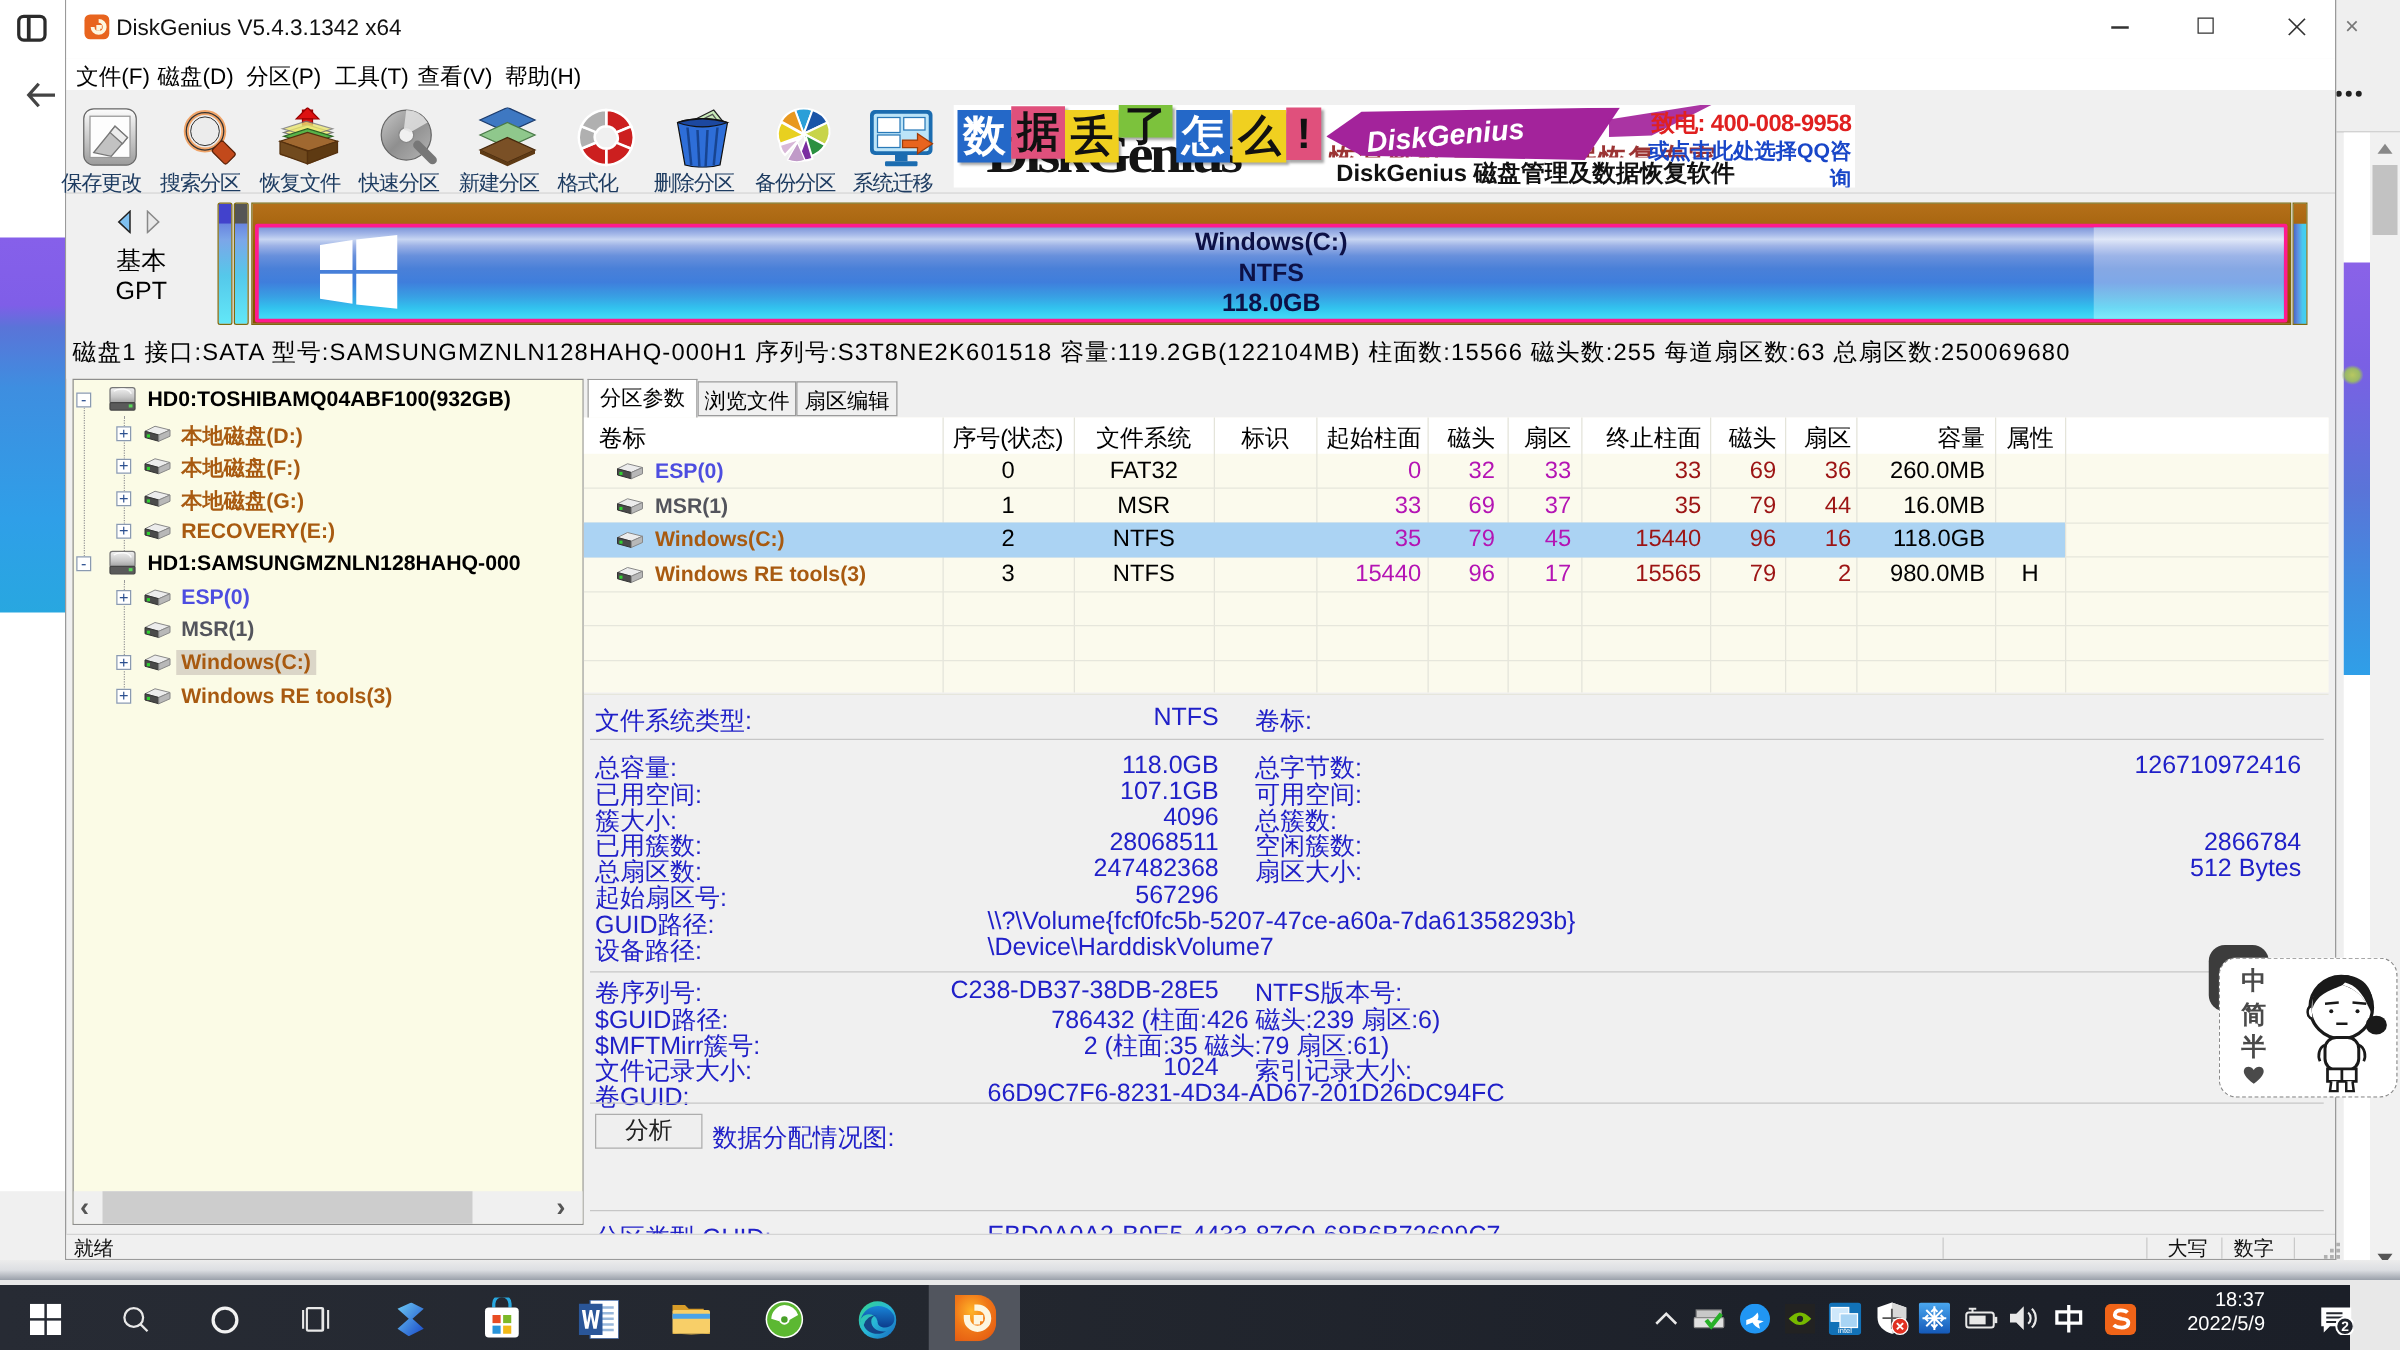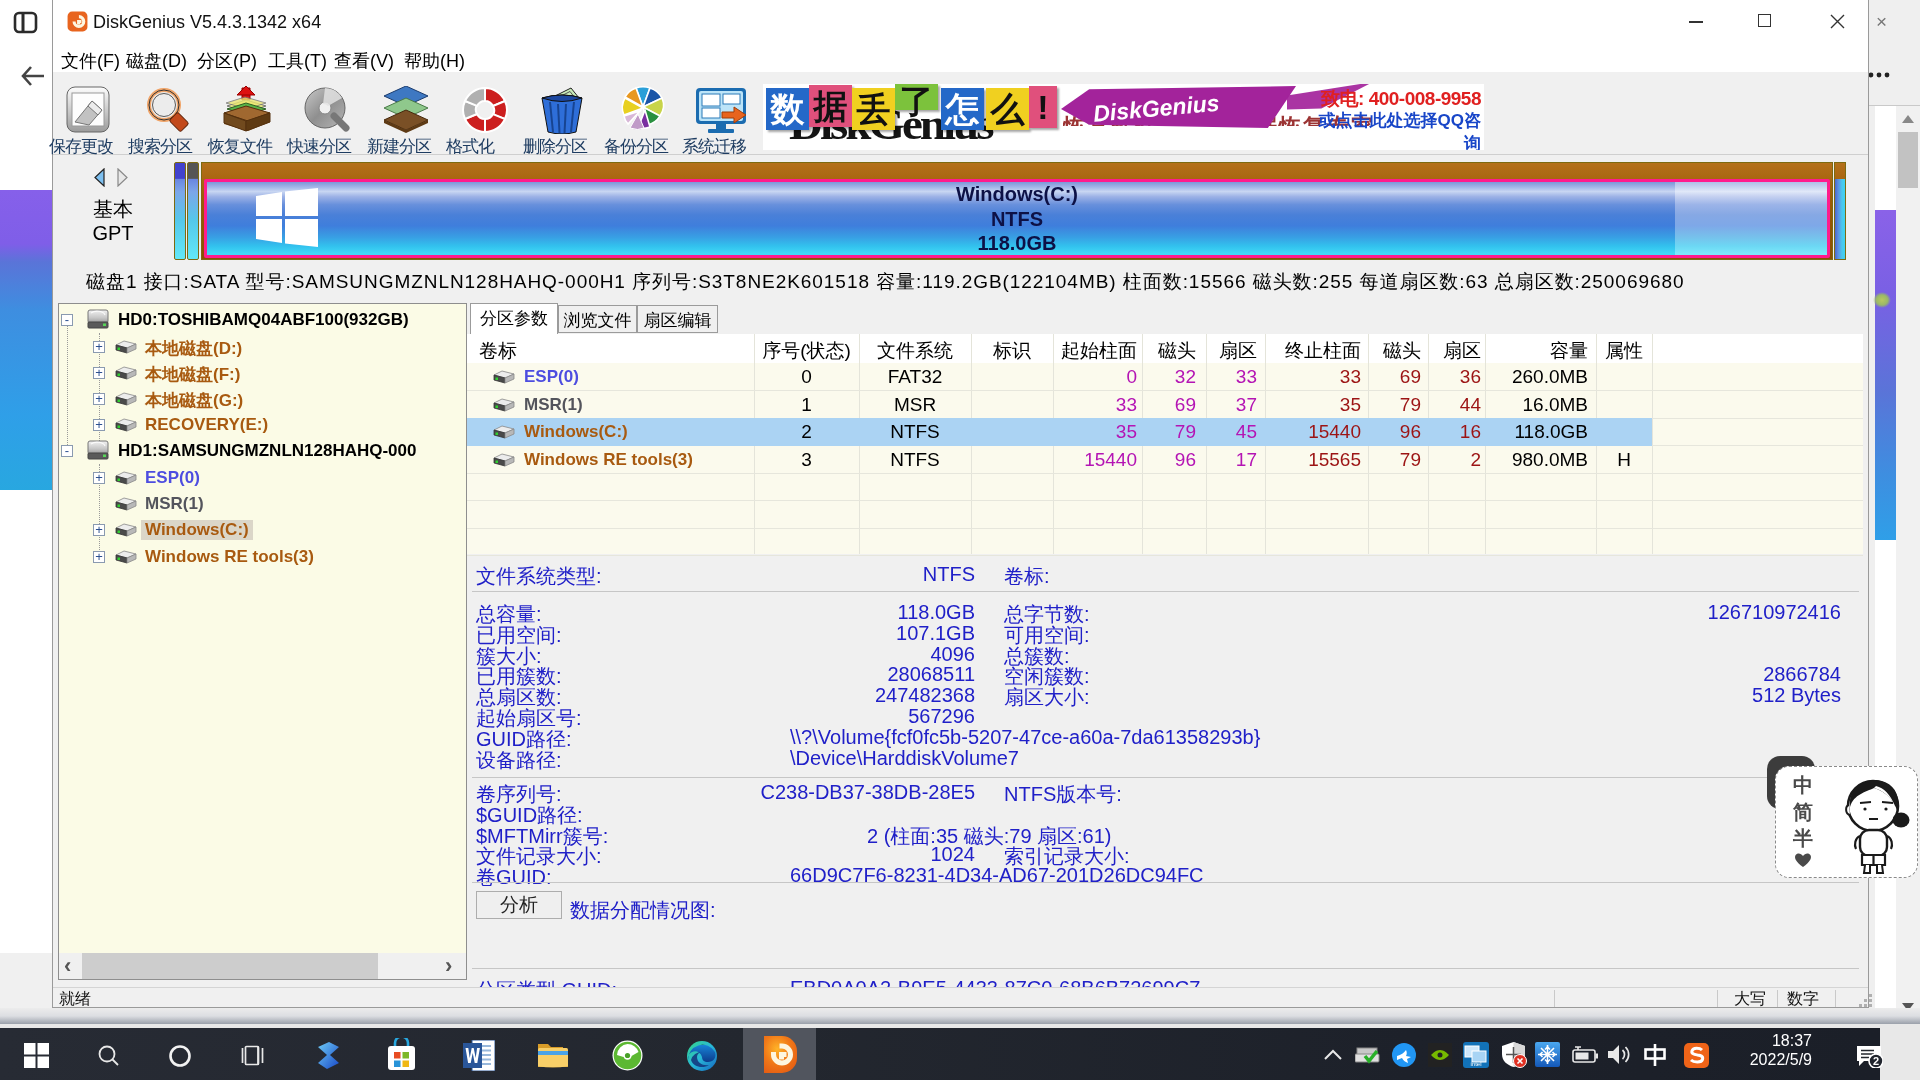--- a/index.html
+++ b/index.html
@@ -28,21 +28,21 @@
 .jiben{left:24px;top:42px;width:72px;text-align:center;font-size:20px;color:#000;line-height:24px;}
 .sbar{top:7px;width:12px;height:98px;border:1px solid #7d6a10;border-radius:2px;}
 #mainbar{left:148px;top:7px;width:1632px;height:98px;border:1px solid #7d6a10;background:linear-gradient(180deg,#b4701a 0%,#9d5c06 35%,#8a4e00 100%);}
 #mainbar .part{position:absolute;left:2px;top:16px;right:2px;bottom:1px;background:#ff1b8d;border-radius:2px;}
 #mainbar .fill{position:absolute;left:3px;top:3px;right:3px;bottom:3px;background:linear-gradient(180deg,#7e96d8 0%,#a2b6e8 7%,#c8d6f2 13%,#9db2e6 20%,#6890dc 31%,#4a80d8 45%,#3f7edc 60%,#38a0e4 76%,#32c2ee 88%,#40d8f6 98%);}
 #mainbar .free{position:absolute;right:3px;top:3px;width:152px;bottom:3px;background:linear-gradient(180deg,#b0bee8 0%,#c8d4f0 7%,#e0e8f8 13%,#c4d0f0 20%,#9cb4e8 31%,#86a8e4 45%,#7ea8e8 60%,#76c2ec 76%,#6cd8f4 88%,#7ce8fa 98%);}
 #slbar{left:1781px;top:7px;width:12px;height:98px;border:1px solid #7d6a10;background:linear-gradient(180deg,#b4701a 0%,#9d5c06 35%,#8a4e00 100%);}
 #slbar .body{position:absolute;left:0px;top:16px;right:0;bottom:0;background:linear-gradient(90deg,#4868c8 0%,#5c8ce0 30%,#49c8ee 70%,#3ed2f2 100%);}
 #bartext{left:148px;top:27px;width:1632px;text-align:center;color:#0d1146;font-weight:bold;font-size:20px;line-height:24.5px;}
 #winlogo{left:203px;top:33px;}
-#diskinfo{left:5px;top:114px;font-size:19px;color:#000;white-space:nowrap;letter-spacing:0.95px;margin-left:28px;}
+#diskinfo{left:5px;top:114px;font-size:19px;color:#000;white-space:nowrap;letter-spacing:0.95px;}
 
 #treepanel{left:5px;top:303px;width:409px;height:677px;background:#fbfbe6;border:1px solid #8e8e8e;}
 #rightpanel{left:414px;top:303px;width:1396px;height:684px;background:#f0f0f0;overflow:hidden;}
 
 .tr-row{left:0;width:407px;height:26px;font-weight:bold;font-size:17px;}
 .tt{top:3px;white-space:nowrap;}
 .exp{top:7px;width:12px;height:12px;border:1px solid #8a9ab0;background:#fff;color:#2c5090;font-size:13px;line-height:10px;text-align:center;font-weight:normal;}
 #hscroll{left:0;top:649px;width:407px;height:26px;background:#f0f0f0;}
 .harr{top:0px;font-size:22px;color:#555;font-weight:bold;}
 
@@ -256,20 +256,21 @@
         <div class="adt abs" style="left:132px;top:0px;height:26px;background:#7cc23c;color:#111;line-height:34px">了</div>
         <div class="adt abs" style="left:178px;top:4px;background:#2468c8;color:#fff">怎</div>
         <div class="adt abs" style="left:223px;top:4px;background:#f0d020;color:#111">么</div>
         <div class="adt abs" style="left:266px;top:2px;width:28px;background:#e0507c;color:#111">!</div>
         <div class="abs" style="left:300px;top:28px;width:400px;height:14px;overflow:hidden;color:#8a1010;font-weight:bold;font-size:22px;opacity:.85;letter-spacing:2px;white-space:nowrap">恢复软件直通车数据恢复专家</div>
         <div class="abs" style="left:298px;top:2px;width:235px;height:42px;background:#a3239b;clip-path:polygon(0 55%,12% 8%,100% 0,88% 100%,12% 92%);"></div>
           <div class="abs" style="left:524px;top:-2px;width:86px;height:30px;background:#a3239b;clip-path:polygon(0 45%,100% 0,40% 88%,0 92%);opacity:.92"></div>
         <div class="abs" style="left:330px;top:8px;width:200px;color:#fff;font-weight:bold;font-style:italic;font-size:23px;transform:rotate(-5deg)">DiskGenius</div>
         <div class="abs" style="left:552px;top:2px;width:166px;text-align:right;color:#e02020;font-weight:bold;font-size:19px;letter-spacing:-0.5px">致电: 400-008-9958</div>
         <div class="abs" style="left:552px;top:25px;width:166px;text-align:right;color:#1846c8;font-weight:bold;font-size:17px">或点击此处选择QQ咨询</div>
+        <div class="abs" style="left:306px;top:42px;width:360px;color:#111;font-weight:bold;font-size:19px;white-space:nowrap">DiskGenius 磁盘管理及数据恢复软件</div>
       </div>
     </div>
     <div id="diskarea" class="abs">
       <svg class="abs" style="left:38px;top:13px" width="18" height="19" viewBox="0 0 18 19">
           <path d="M13 1 L4 9.5 L13 18 Z" fill="#7ec0f0" stroke="#222" stroke-width="1.2"></path>
         </svg>
         <svg class="abs" style="left:60px;top:13px" width="18" height="19" viewBox="0 0 18 19">
           <path d="M5 1 L14 9.5 L5 18 Z" fill="#e8e8e8" stroke="#888" stroke-width="1.2"></path>
         </svg>
         <div class="jiben abs">基本<br>GPT</div>
@@ -511,20 +512,21 @@
         <div class="dl abs" style="left:9px;top:165.8px">GUID路径:</div>
           <div class="dl abs" style="left:323px;top:165.8px">\\?\Volume{fcf0fc5b-5207-47ce-a60a-7da61358293b}</div>
         <div class="dl abs" style="left:9px;top:186.6px">设备路径:</div>
           <div class="dl abs" style="left:323px;top:186.6px">\Device\HarddiskVolume7</div>
         <div class="dsep abs" style="top:217px"></div>
         <div class="dl abs" style="left:9px;top:221px">卷序列号:</div>
           <div class="dl abs r" style="left:200px;top:221px;width:308px">C238-DB37-38DB-28E5</div>
           <div class="dl abs" style="left:537px;top:221px">NTFS版本号:</div>
           <div class="dl abs r" style="left:1000px;top:221px;width:374px">3.1</div>
         <div class="dl abs" style="left:9px;top:241.8px">$GUID路径:</div>
+          <div class="dl abs" style="left:374px;top:241.8px">786432 (柱面:426 磁头:239 扇区:6)</div>
         <div class="dl abs" style="left:9px;top:262.6px">$MFTMirr簇号:</div>
           <div class="dl abs" style="left:400px;top:262.6px">2 (柱面:35 磁头:79 扇区:61)</div>
         <div class="dl abs" style="left:9px;top:283.4px">文件记录大小:</div>
           <div class="dl abs r" style="left:200px;top:283.4px;width:308px">1024</div>
           <div class="dl abs" style="left:537px;top:283.4px">索引记录大小:</div>
           <div class="dl abs r" style="left:1000px;top:283.4px;width:374px">4096</div>
         <div class="dl abs" style="left:9px;top:304.2px">卷GUID:</div>
           <div class="dl abs" style="left:323px;top:304.2px">66D9C7F6-8231-4D34-AD67-201D26DC94FC</div>
         <div class="dsep abs" style="top:322px"></div>
         <div id="anbtn" class="abs">分析</div>

